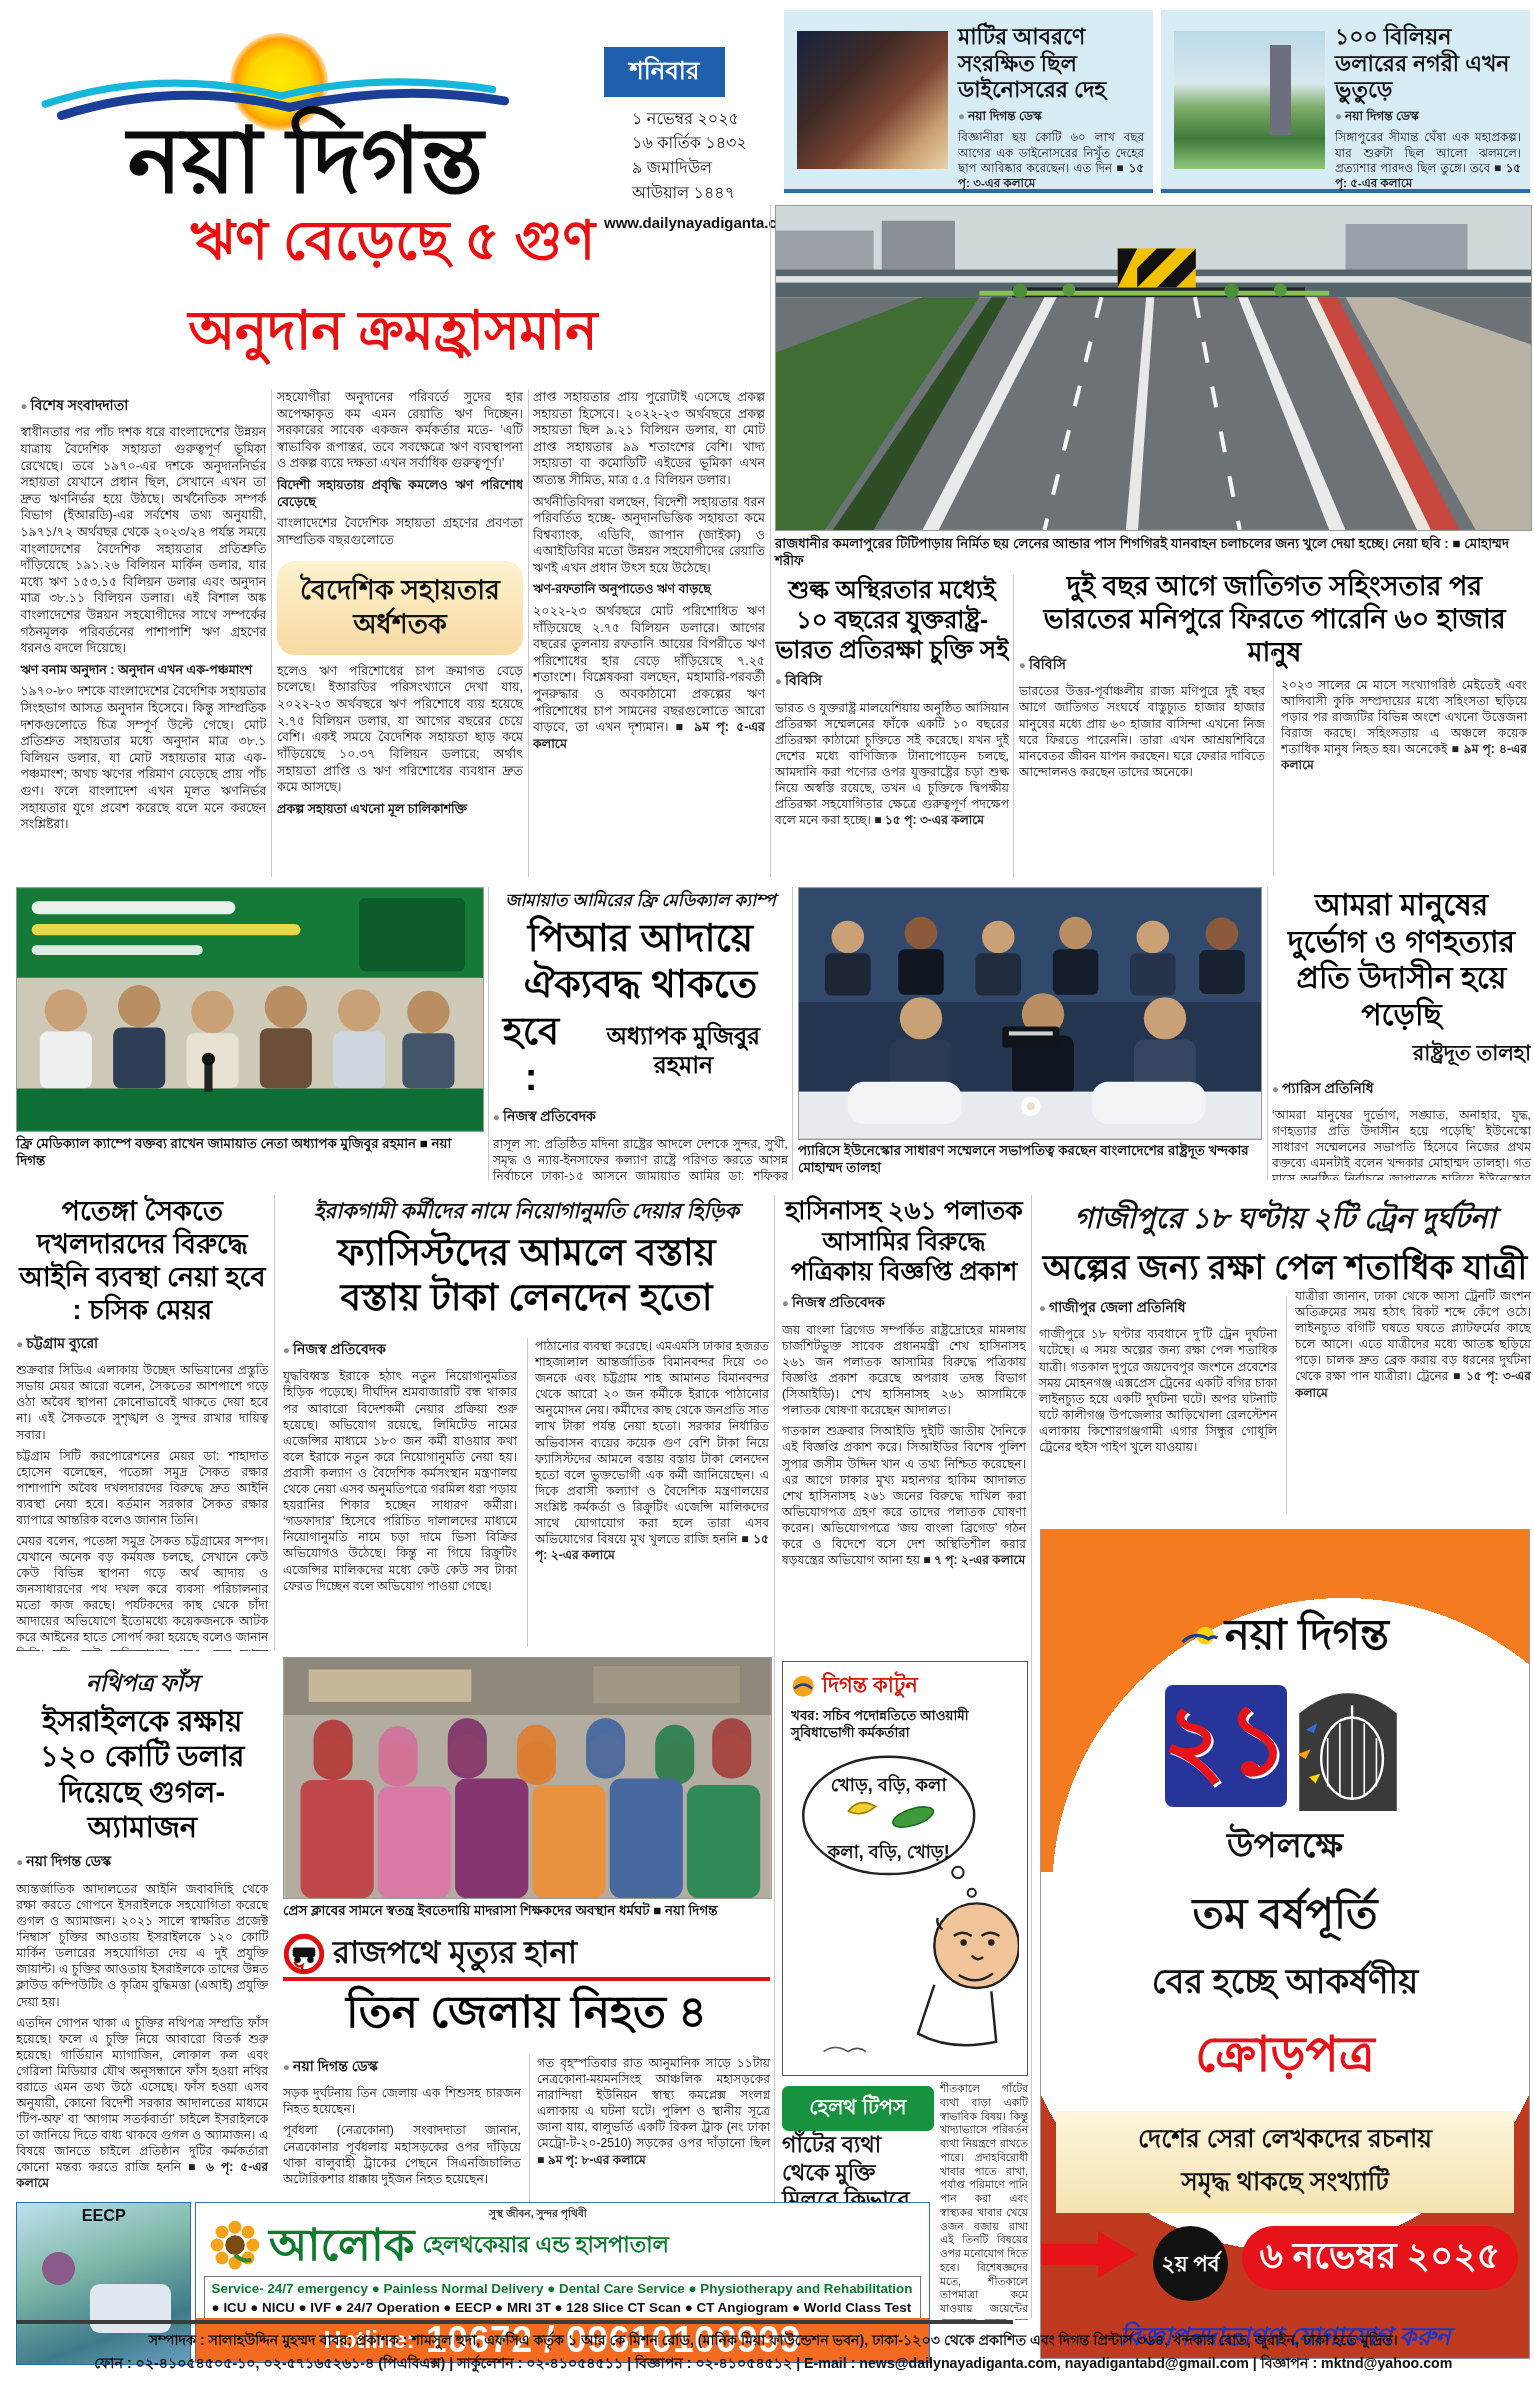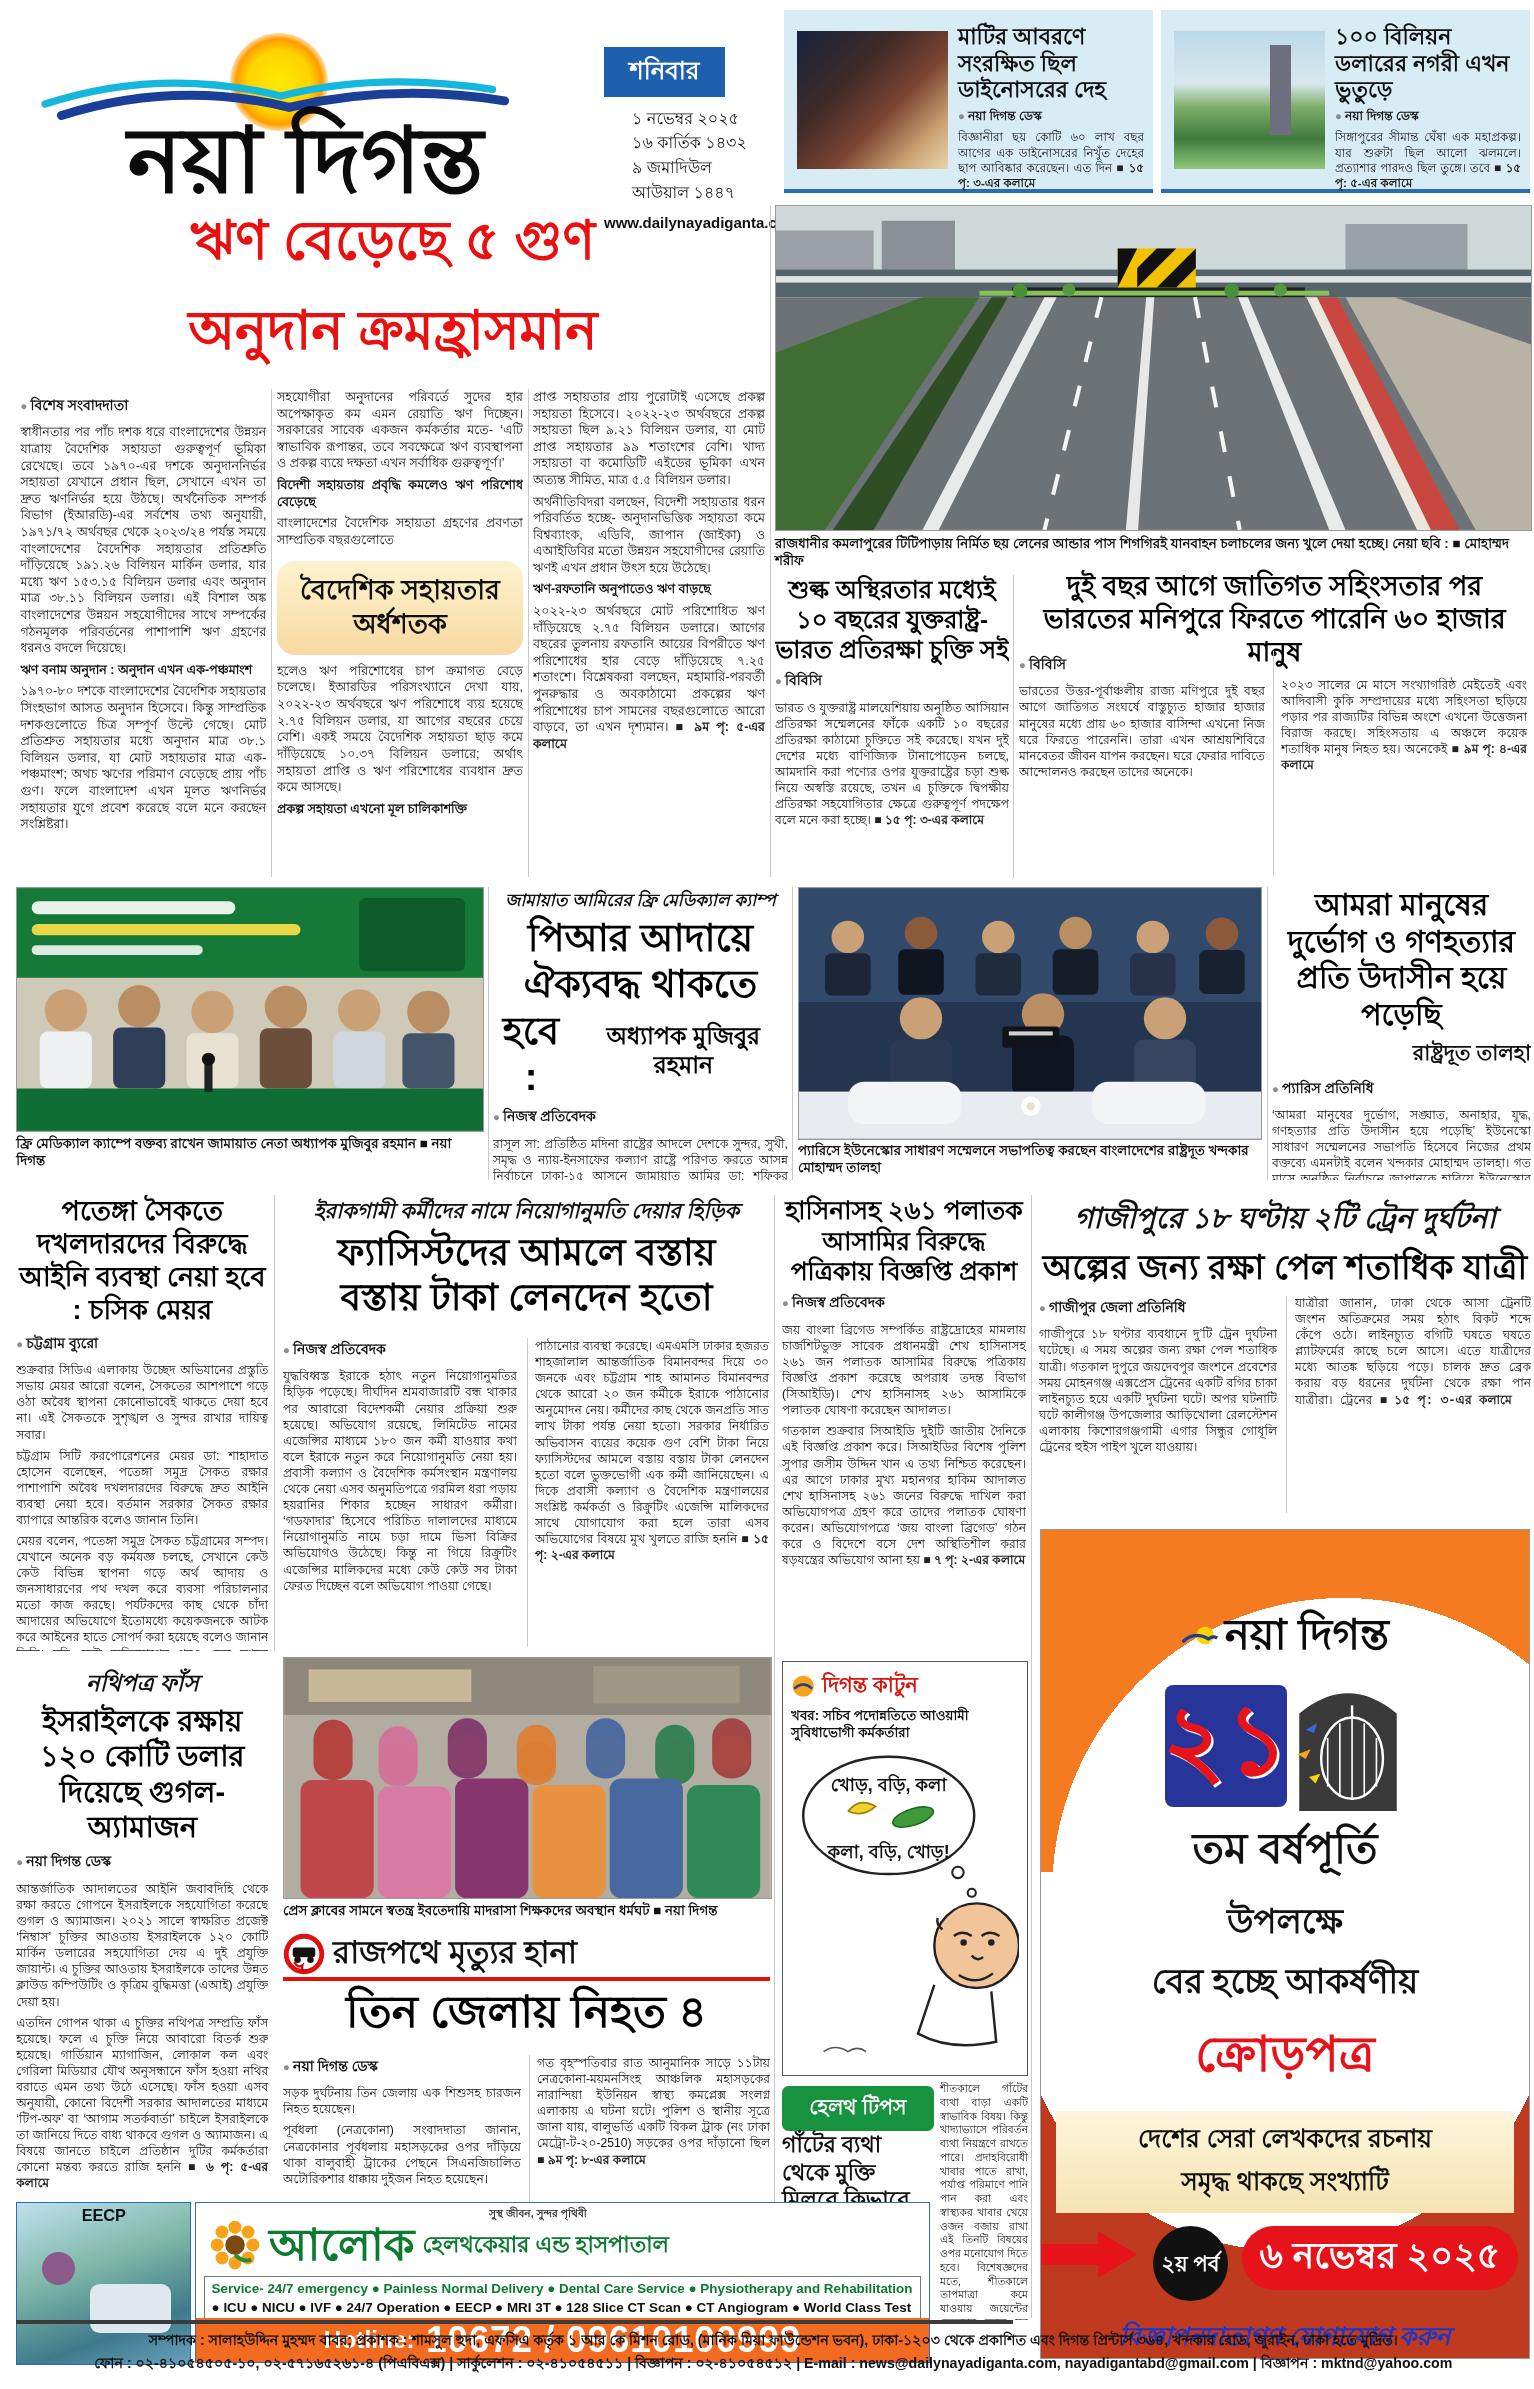--- a/index.html
+++ b/index.html
@@ -346,21 +346,21 @@
   </div>
   <div class="vr" style="left:1031px;top:1195px;height:1123px;"></div>
 
   <div class="abs" style="left:1039px;top:1195px;width:492px;">
     <div class="kicker" style="font-size:29px;">গাজীপুরে ১৮ ঘণ্টায় ২টি ট্রেন দুর্ঘটনা</div>
     <div class="headline" style="font-size:34px;margin-top:3.3px;">অল্পের জন্য রক্ষা পেল শতাধিক যাত্রী</div>
     <div class="abs" style="left:0;top:96px;width:238px;height:221px;overflow:hidden;">
       <div class="byline">গাজীপুর জেলা প্রতিনিধি</div>
       <div class="body-text" style="font-size:12.2px;">গাজীপুরে ১৮ ঘণ্টার ব্যবধানে দু’টি ট্রেন দুর্ঘটনা ঘটেছে। এ সময় অল্পের জন্য রক্ষা পেল শতাধিক যাত্রী। গতকাল দুপুরে জয়দেবপুর জংশনে প্রবেশের সময় মোহনগঞ্জ এক্সপ্রেস ট্রেনের একটি বগির চাকা লাইনচ্যুত হয়ে একটি দুর্ঘটনা ঘটে। অপর ঘটনাটি ঘটে কালীগঞ্জ উপজেলার আড়িখোলা রেলস্টেশন এলাকায় কিশোরগঞ্জগামী এগার সিন্ধুর গোধূলি ট্রেনের হুইস পাইপ খুলে যাওয়ায়।</div>
     </div>
-    <div class="abs" style="left:256px;top:101px;width:236px;height:217px;overflow:hidden;font-family:Liberation Mono, monospace;">
+    <div class="abs" style="left:256px;top:93px;width:236px;height:217px;overflow:hidden;">
       <div class="body-text" style="font-size:12.2px;">
         <span>যাত্রীরা জানান, ঢাকা থেকে আসা ট্রেনটি জংশন অতিক্রমের সময় হঠাৎ বিকট শব্দে কেঁপে ওঠে। লাইনচ্যুত বগিটি ঘষতে ঘষতে প্ল্যাটফর্মের কাছে চলে আসে। এতে যাত্রীদের মধ্যে আতঙ্ক ছড়িয়ে পড়ে। চালক দ্রুত ব্রেক করায় বড় ধরনের দুর্ঘটনা থেকে রক্ষা পান যাত্রীরা। ট্রেনের</span>
         <span class="jump">■ ১৫ পৃ: ৩-এর কলামে</span>
       </div>
     </div>
     <div class="vr" style="left:247px;top:101px;height:217px;"></div>
   </div>
 
   <div class="abs" style="left:16.3px;top:1665px;width:252px;height:635px;overflow:hidden;">
     <div class="kicker" style="font-size:23px;">নথিপত্র ফাঁস</div>
@@ -536,22 +536,22 @@
               <line x1="90" y1="52" x2="90" y2="142"></line>
               <line x1="105" y1="70" x2="105" y2="130"></line>
             </g>
           <line x1="75" y1="30" x2="75" y2="45" stroke="#fff" stroke-width="3"></line>
           <path d="M18 60 l14 -8 l-4 12 Z" fill="#2e6fd8"></path>
           <path d="M8 90 l16 -6 l-6 12 Z" fill="#f6a21a"></path>
           <path d="M22 118 l14 -4 l-6 12 Z" fill="#ffd400"></path>
         </svg>
       </div>
 
+      <div style="font-size:34px;font-weight:bold;margin-top:8.1px;">উপলক্ষে</div>
       <div style="font-size:42px;font-weight:bold;margin-top:4.9px;">তম বর্ষপূর্তি</div>
-      <div style="font-size:34px;font-weight:bold;margin-top:8.1px;">উপলক্ষে</div>
       <div style="font-size:34px;font-weight:bold;margin-top:3.3px;">বের হচ্ছে আকর্ষণীয়</div>
       <div style="font-size:49px;font-weight:bold;color:#e6131a;margin-top:4.9px;">ক্রোড়পত্র</div>
 
       <div class="creamband" style="margin:11.4px 14.7px 0 14.7px;padding:8.1px 3.3px;">
         <div style="font-size:25px;font-weight:bold;">দেশের সেরা লেখকদের রচনায়</div>
         <div style="font-size:25px;font-weight:bold;">সমৃদ্ধ থাকছে সংখ্যাটি</div>
       </div>
 
       <div style="display:flex;align-items:flex-start;gap:14px;margin:13px 11.4px 0 0;">
         <svg width="98" height="57" viewBox="0 0 120 70">

